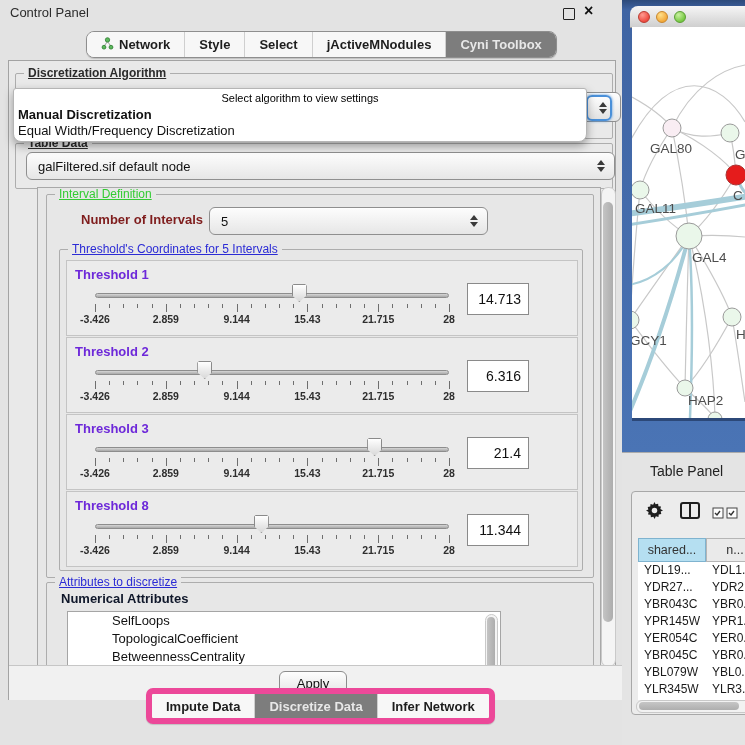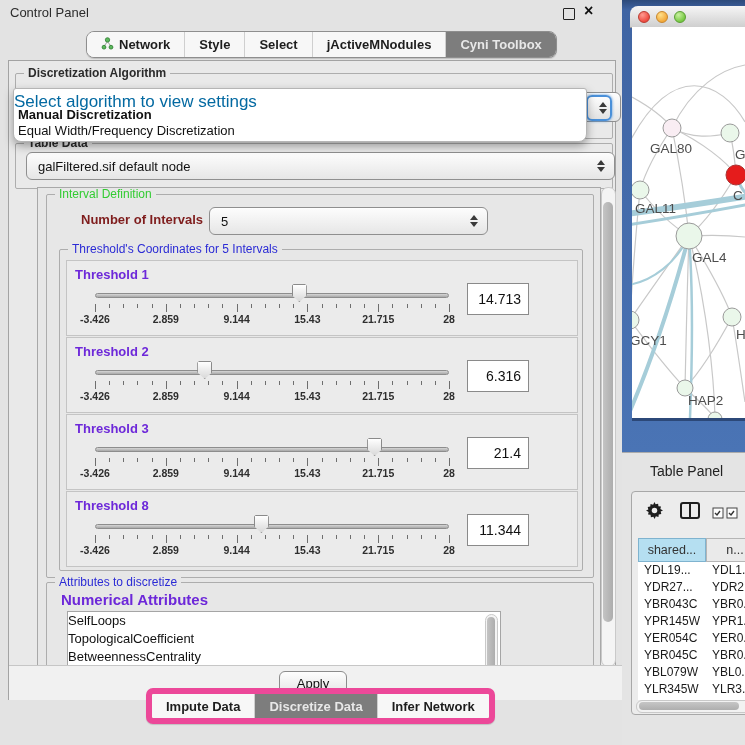--- a/index.html
+++ b/index.html
@@ -14,55 +14,55 @@
   
   #top-tab-bar{left:86px;top:31px;height:25px;display:flex;border:1px solid #8e8e8e;
     border-radius:8px;overflow:hidden;background:#f7f7f7;box-shadow:0 1px 1px rgba(0,0,0,.15);}
   .tab{display:flex;align-items:center;gap:5px;padding:0 14px;font-size:13px;font-weight:600;
     color:#1d1d1d;border-right:1px solid #cfcfcf;background:#f7f7f7;white-space:nowrap;}
   .tab:last-child{border-right:none;}
   .tab.sel{background:#7d7d7d;color:#e8e8e8;}
   
   #content{left:8px;top:60px;width:606px;height:638px;border:1px solid #a3a3a3;background:#e9e9e9;}
   .grp{position:absolute;border:1px solid #adadad;border-radius:2px;}
-  .grp-lab{position:absolute;top:-8px;left:8px;background:#e9e9e9;padding:0 4px;font-size:12px;}
+  .grp-lab{position:absolute;top:-8px;left:8px;background:#e9e9e9;padding:0 4px;font-size:12px;text-decoration:underline;}
   .grp-lab.dark{color:#2b2b2b;font-weight:bold;}
   .grp-lab.green{color:#33cc33;}
   .grp-lab.blue{color:#2b2bd5;}
   .combo{position:absolute;border:1px solid #8f8f8f;border-radius:6px;
     background:linear-gradient(#fdfdfd,#e6e6e6);font-size:13px;color:#111;
     display:flex;align-items:center;padding-left:11px;box-shadow:0 1px 1px rgba(255,255,255,.7) inset;}
   .stepper{position:absolute;right:9px;top:50%;transform:translateY(-50%);
     display:flex;flex-direction:column;gap:2px;align-items:center;}
   .stepper .up{width:0;height:0;border-left:4px solid transparent;border-right:4px solid transparent;border-bottom:5px solid #3a3a3a;}
   .stepper .dn{width:0;height:0;border-left:4px solid transparent;border-right:4px solid transparent;border-top:5px solid #3a3a3a;}
   
   #algo-popup{left:4px;top:27px;width:572px;height:52px;background:#fff;border:1px solid #b5b5b5;
     border-radius:3px 3px 8px 8px;box-shadow:0 4px 10px rgba(0,0,0,.35);z-index:20;}
-  #popup-placeholder{left:0;top:3px;width:100%;font-size:17px;color:#0369a1;}
+  #popup-placeholder{left:0;top:3px;width:100%;text-align:center;font-size:11px;color:#000000;}
   .popup-item{left:2px;width:560px;font-size:13px;color:#111;padding-left:2px;white-space:nowrap;}
   
   #viewport{left:28px;top:126px;width:562px;height:478px;border:1px solid #a8a8a8;background:#e7e7e7;overflow:hidden;}
   .vsb{position:absolute;background:#f4f4f4;border:1px solid #c9c9c9;border-radius:7px;}
   .vsb-thumb{position:absolute;left:1px;background:linear-gradient(90deg,#c4c4c4,#adadad);border-radius:6px;}
   
   .thr-card{position:absolute;left:6px;width:510px;height:74px;background:#ebebeb;border:1px solid #c4c4c4;}
   .thr-lab{position:absolute;left:8px;top:6px;font-size:13px;font-weight:bold;color:#6d28d9;}
   .track{position:absolute;left:28px;top:32px;width:354px;height:5px;border-radius:3px;
     background:linear-gradient(#d6d6d6,#a8a8a8);border:1px solid #8d8d8d;box-sizing:border-box;}
   .thumb{position:absolute;top:23px;width:15px;height:18px;
     background:linear-gradient(#ffffff,#d9d9d9);border:1px solid #8a8a8a;box-sizing:border-box;
     clip-path:polygon(50% 100%,0 62%,0 10%,12% 0,88% 0,100% 10%,100% 62%);}
   .tick{position:absolute;width:1px;background:#6e6e6e;}
   .tick-lab{position:absolute;top:52px;transform:translateX(-50%);font-size:10.5px;font-weight:bold;color:#2e2e2e;white-space:nowrap;}
   .valbox{position:absolute;left:400px;top:22px;width:62px;height:32px;background:#fff;
     border:1px solid #8a8a8a;font-size:14px;color:#111;display:flex;align-items:center;justify-content:flex-end;padding-right:7px;box-sizing:border-box;}
   
   #attr-list{position:absolute;left:20px;top:28px;width:432px;height:120px;background:#fff;border:1px solid #a5a5a5;}
-  .attr-item{height:18px;line-height:18px;padding-left:0;font-size:13px;color:#111;white-space:nowrap;}
+  .attr-item{height:18px;line-height:18px;padding-left:8px;font-size:13px;color:#111;white-space:nowrap;margin-left:36px;}
   
   #apply-strip{left:0;top:604px;width:606px;height:34px;background:#f1f1f1;border-top:1px solid #c6c6c6;padding-left:20px;}
   #apply-btn{left:270px;top:5px;width:66px;height:23px;border:1px solid #8c8c8c;border-radius:6px;
     background:linear-gradient(#fefefe,#e3e3e3);font-size:13px;color:#111;display:flex;align-items:center;justify-content:center;}
   
   #bottom-tab-bar{left:146px;top:688px;height:24px;display:flex;border:6px solid #ec4899;
     border-radius:7px;overflow:hidden;background:#ef4444;box-shadow:0 1px 1px rgba(0,0,0,.15);}
   
   #net-frame{left:622px;top:0;width:123px;height:452px;
     background:linear-gradient(180deg,#2d4a7a 0px,#3f64a3 10px,#4a74b5 100%);}
@@ -316,21 +316,21 @@
                 <div class="tick-lab" style="left: 311.2px;">21.715</div>
                 <div class="tick-lab" style="left: 382px;">28</div>
                 <div class="valbox">11.344</div>
               </div>
             </div>
         </div>
       </div>
 
       <div class="grp" style="left:8px;top:394px;width:546px;height:120px;">
         <span class="grp-lab blue" style="background:#e7e7e7;">Attributes to discretize</span>
-        <div class="abs" style="left:14px;top:8px;font-size:15px;font-weight:bold;color:#6d28d9;">Numerical Attributes</div>
+        <div class="abs" style="left:14px;top:8px;font-size:13px;font-weight:bold;color:#0f172a;">Numerical Attributes</div>
         <div id="attr-list">
           <div class="vsb" style="right:2px;top:2px;width:11px;height:116px;">
             <div class="vsb-thumb" style="top:2px;height:80px;width:8px;"></div>
           </div>
         <div class="attr-item">SelfLoops</div>
             <div class="attr-item">TopologicalCoefficient</div>
             <div class="attr-item">BetweennessCentrality</div>
           </div>
       </div>
     </div>

